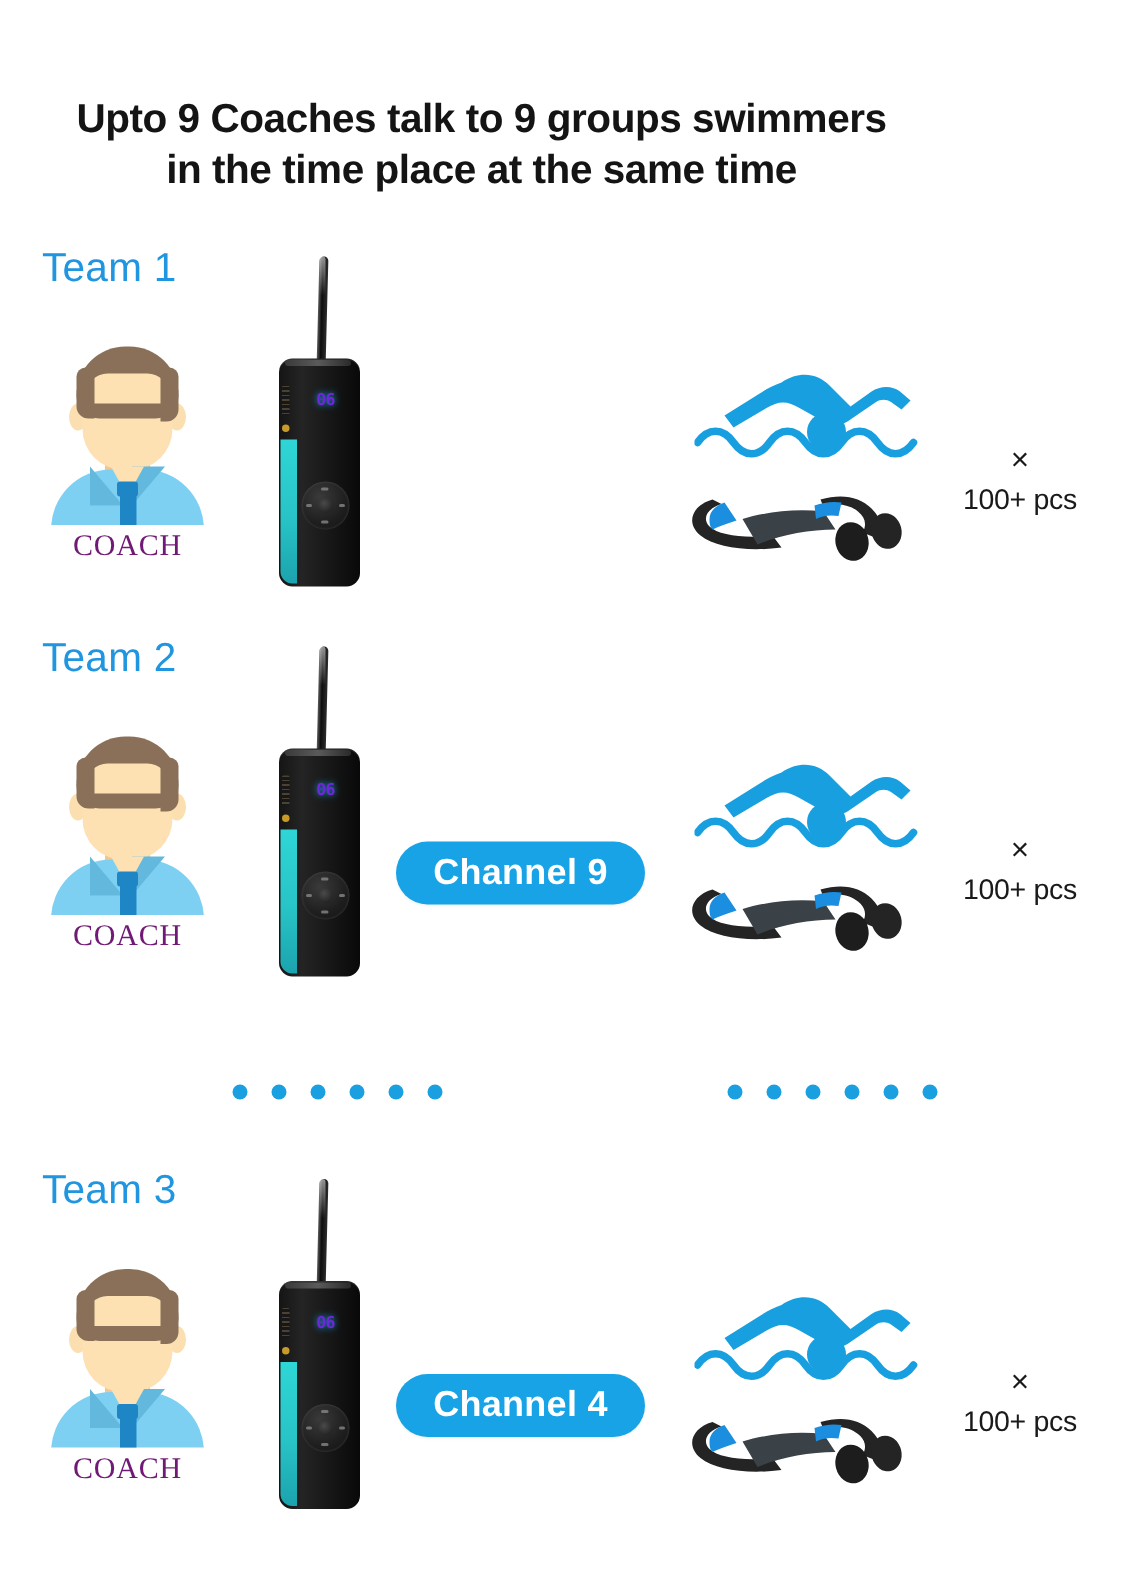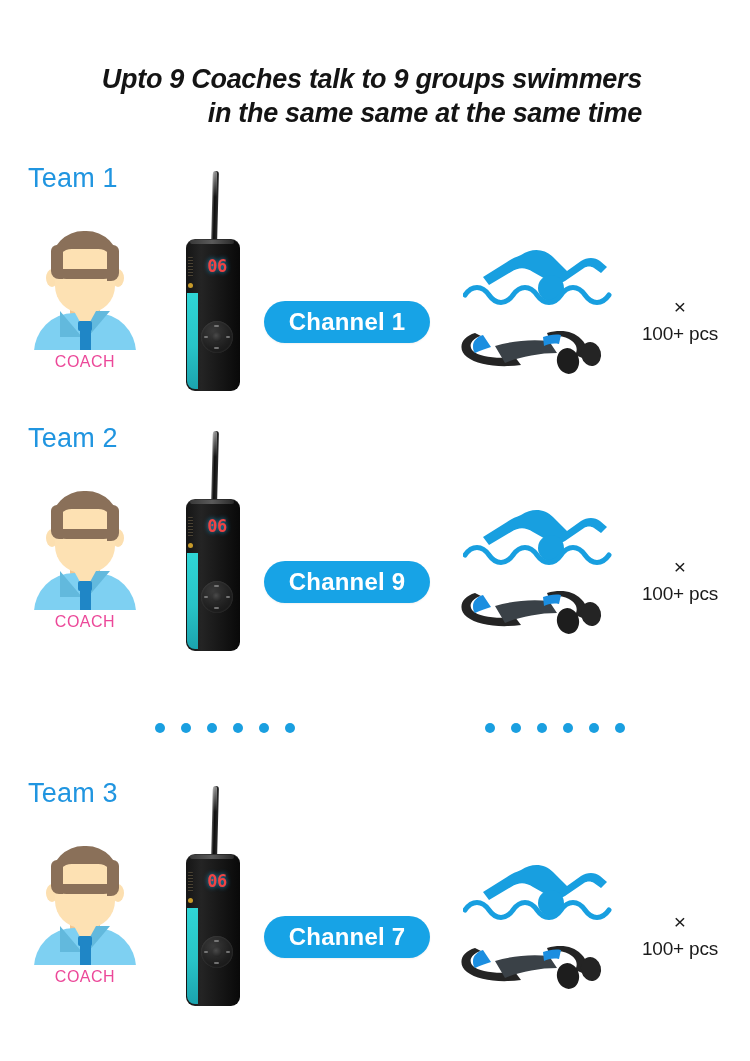--- a/index.html
+++ b/index.html
@@ -16,22 +16,21 @@
     font-family: "Liberation Sans", sans-serif;
     -webkit-font-smoothing: antialiased;
   }
 
   
   .title-block {
     position: absolute;
     top: 62px;
     left: 0;
     width: 642px;
-    text-align: right;
-    font-style: italic;
+    text-align: center;
   }
   .title-line {
     font-family: "Liberation Sans", sans-serif;
     font-weight: bold;
     font-size: 27px;
     line-height: 34px;
     letter-spacing: -0.3px;
     color: #141414;
     white-space: nowrap;
   }
@@ -164,23 +163,24 @@
     position: absolute;
     left: 50px; top: 104px;
     width: 11px; height: 24px;
     background: #1f86c6;
   }
   .coach-label {
     position: absolute;
     left: 0; top: 128px;
     width: 110px;
     text-align: center;
-    font-size: 16px;
-    color: #ec4899;
+    font-size: 20px;
+    color: #701a75;
     letter-spacing: 0.5px;
+    font-family: Liberation Serif, serif;
   }
 
   
   .device-wrap {
     position: absolute;
     left: 168px;
     top: 16px;
     width: 96px;
     height: 230px;
   }
@@ -238,23 +238,23 @@
   .dev-screen {
     position: absolute;
     left: 34px; top: 84px;
     width: 30px; height: 22px;
     display: flex;
     align-items: center;
     justify-content: center;
   }
   .dev-screen-num {
     font-family: "DejaVu Sans Mono", monospace;
-    font-size: 17px;
+    font-size: 11px;
     font-weight: bold;
-    color: #ef4444;
+    color: #6d28d9;
     letter-spacing: -0.5px;
     text-shadow: 0 0 5px rgba(25,180,245,.85);
   }
   .dev-pad {
     position: absolute;
     left: 33px; top: 150px;
     width: 32px; height: 32px;
     background: radial-gradient(circle at 38% 32%, #3a3a3a 0%, #1e1e1e 60%, #121212 100%);
     border-radius: 50%;
     box-shadow: inset 0 0 2px rgba(255,255,255,.18);
@@ -349,21 +349,21 @@
     height: 10px;
     border-radius: 50%;
     background: #1a9fe0;
   }
 </style>
 </head>
 <body>
 
 <div class="title-block">
   <div class="title-line">Upto 9 Coaches talk to 9 groups swimmers</div>
-  <div class="title-line">in the same same at the same time</div>
+  <div class="title-line">in the time place at the same time</div>
 </div>
 
 <div class="team-row r1">
 
   <div class="team-label">Team 1</div>
 
   <div class="coach-wrap">
     <div class="avatar">
       <div class="av-neck"></div>
       <div class="av-ear l"></div>
@@ -396,21 +396,20 @@
     </div>
     <div class="dev-pad">
       <div class="dev-pad-center"></div>
       <div class="dev-pad-mark up"></div>
       <div class="dev-pad-mark down"></div>
       <div class="dev-pad-mark left"></div>
       <div class="dev-pad-mark right"></div>
     </div>
   </div>
 
-  <div class="channel-pill">Channel 1</div>
 
   <div class="gear-wrap">
     <svg class="swimmer-svg" width="150" height="62" viewBox="0 0 150 62">
       <path d="M58 10 C70 2 82 4 90 12 L104 26 L118 16 C124 12 132 12 137 16 L144 22 L138 28 L131 23 C128 21 124 21 121 23 L102 36 C97 39 91 39 86 36 L70 27 C62 22 56 22 48 27 L26 40 L20 32 L44 17 C48 14 53 12 58 10 Z" fill="#189fe0"></path>
       <circle cx="88" cy="43" r="13" fill="#189fe0"></circle>
       <path d="M2 50 C9 40 19 40 26 50 C33 60 43 60 50 50 C57 40 67 40 74 50 C81 60 91 60 98 50 C105 40 115 40 122 50 C129 60 139 60 146 50" fill="none" stroke="#189fe0" stroke-width="5" stroke-linecap="round"></path>
     </svg>
 
     <svg class="headphone-svg" width="166" height="62" viewBox="0 0 166 62">
       <path d="M20 20 C6 24 2 36 12 44 C22 52 44 55 66 52 L60 44 C42 46 24 44 18 38 C13 33 16 26 26 23 Z" fill="#242424"></path>
@@ -555,21 +554,21 @@
     </div>
     <div class="dev-pad">
       <div class="dev-pad-center"></div>
       <div class="dev-pad-mark up"></div>
       <div class="dev-pad-mark down"></div>
       <div class="dev-pad-mark left"></div>
       <div class="dev-pad-mark right"></div>
     </div>
   </div>
 
-  <div class="channel-pill">Channel 7</div>
+  <div class="channel-pill">Channel 4</div>
 
   <div class="gear-wrap">
     <svg class="swimmer-svg" width="150" height="62" viewBox="0 0 150 62">
       <path d="M58 10 C70 2 82 4 90 12 L104 26 L118 16 C124 12 132 12 137 16 L144 22 L138 28 L131 23 C128 21 124 21 121 23 L102 36 C97 39 91 39 86 36 L70 27 C62 22 56 22 48 27 L26 40 L20 32 L44 17 C48 14 53 12 58 10 Z" fill="#189fe0"></path>
       <circle cx="88" cy="43" r="13" fill="#189fe0"></circle>
       <path d="M2 50 C9 40 19 40 26 50 C33 60 43 60 50 50 C57 40 67 40 74 50 C81 60 91 60 98 50 C105 40 115 40 122 50 C129 60 139 60 146 50" fill="none" stroke="#189fe0" stroke-width="5" stroke-linecap="round"></path>
     </svg>
 
     <svg class="headphone-svg" width="166" height="62" viewBox="0 0 166 62">
       <path d="M20 20 C6 24 2 36 12 44 C22 52 44 55 66 52 L60 44 C42 46 24 44 18 38 C13 33 16 26 26 23 Z" fill="#242424"></path>

